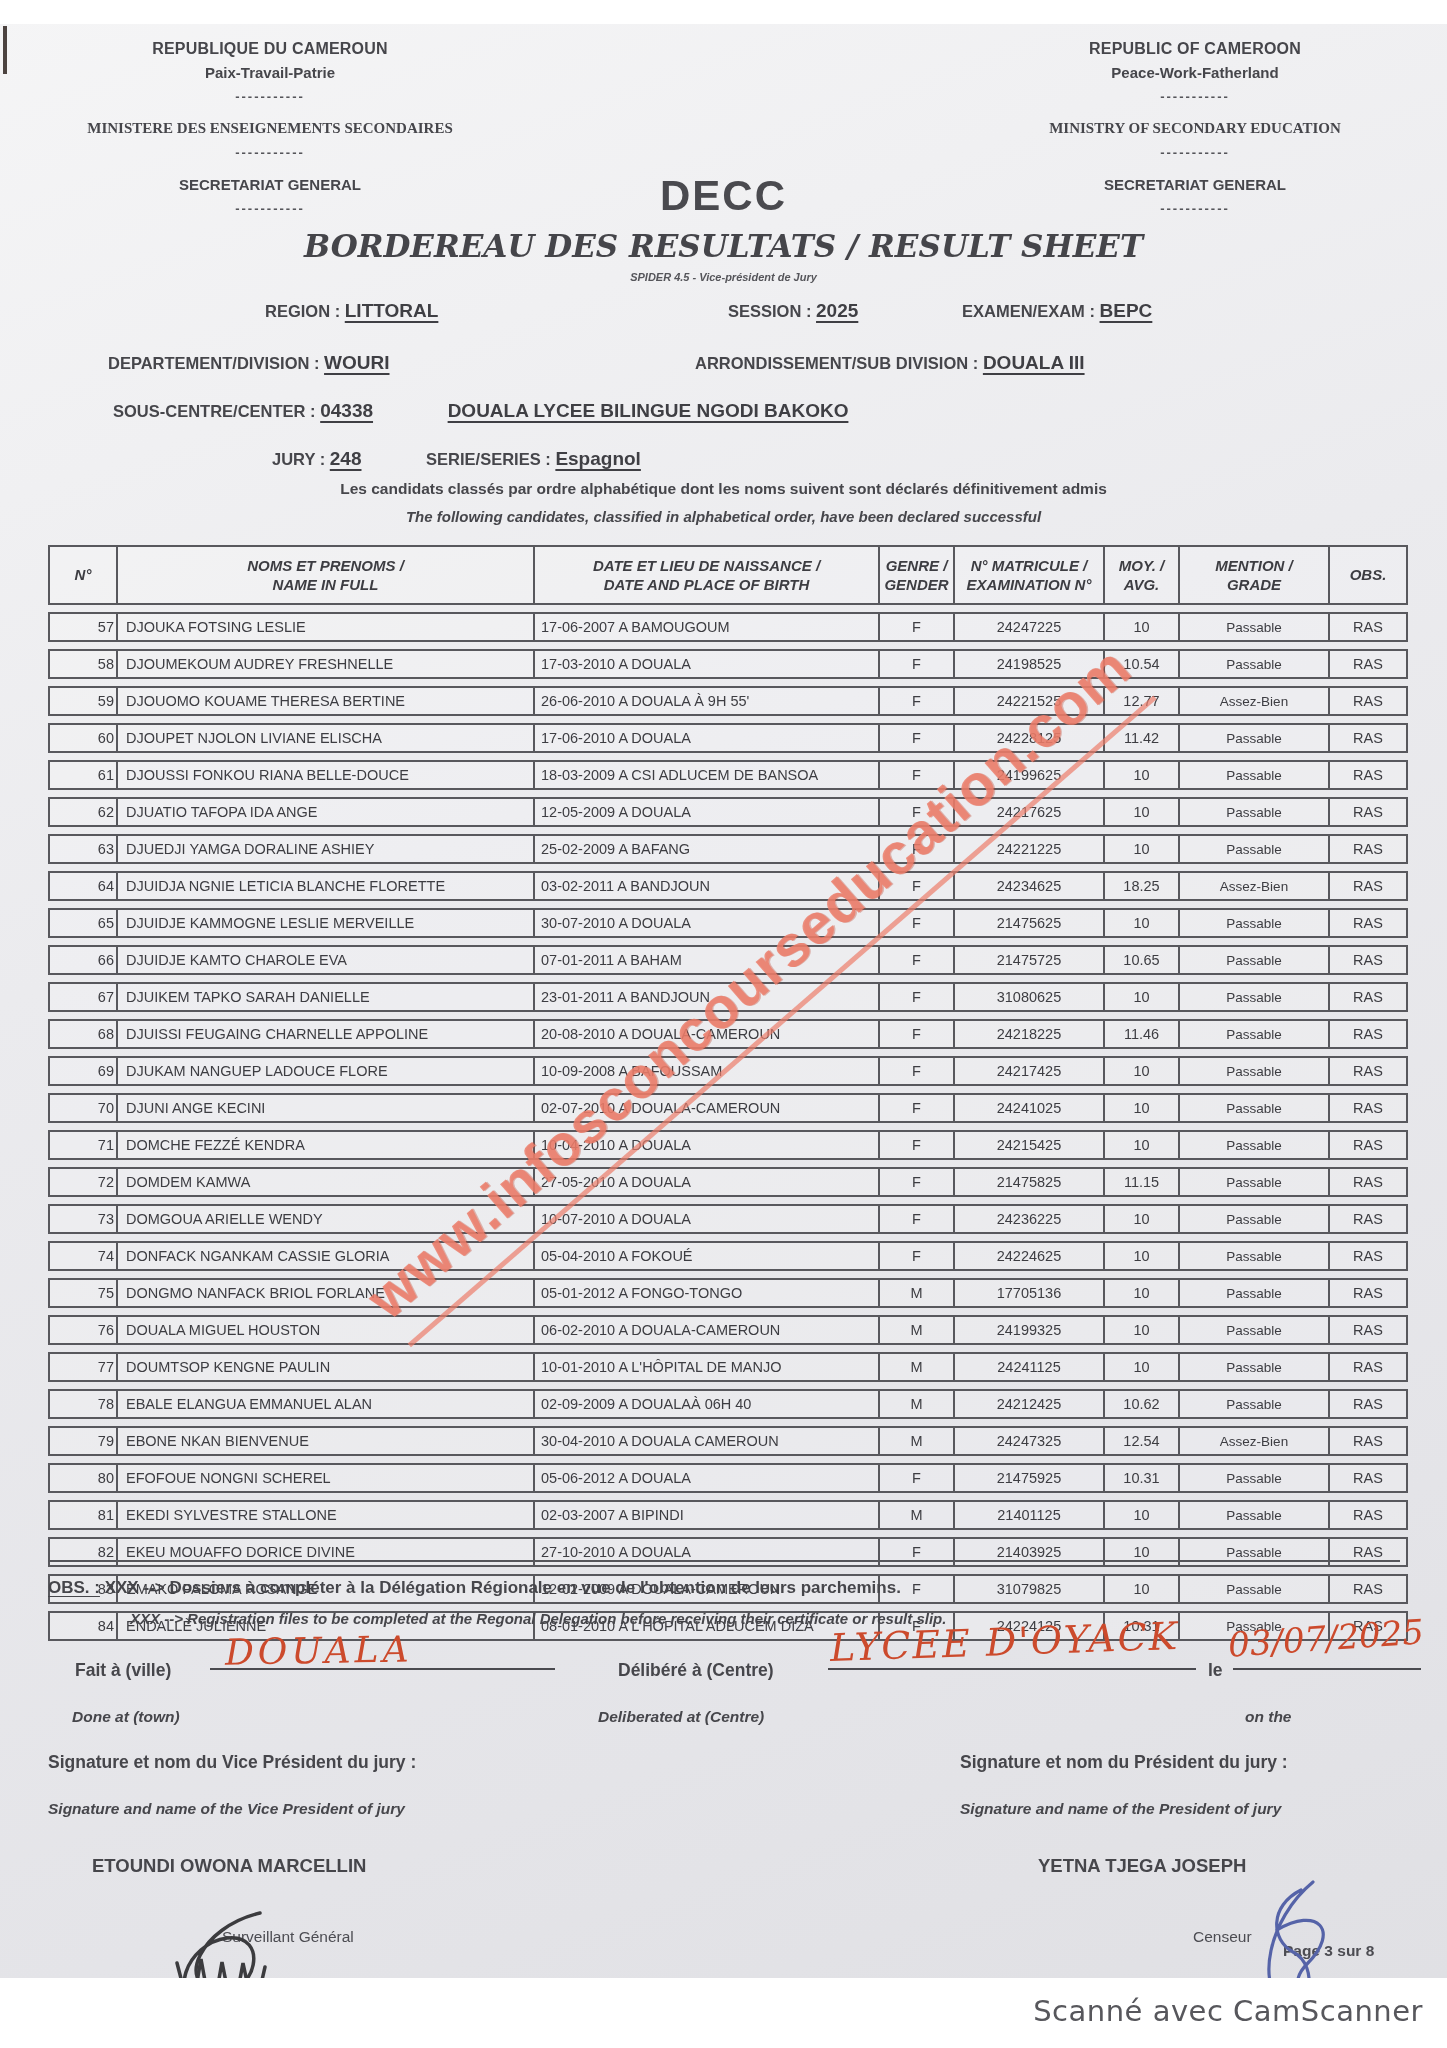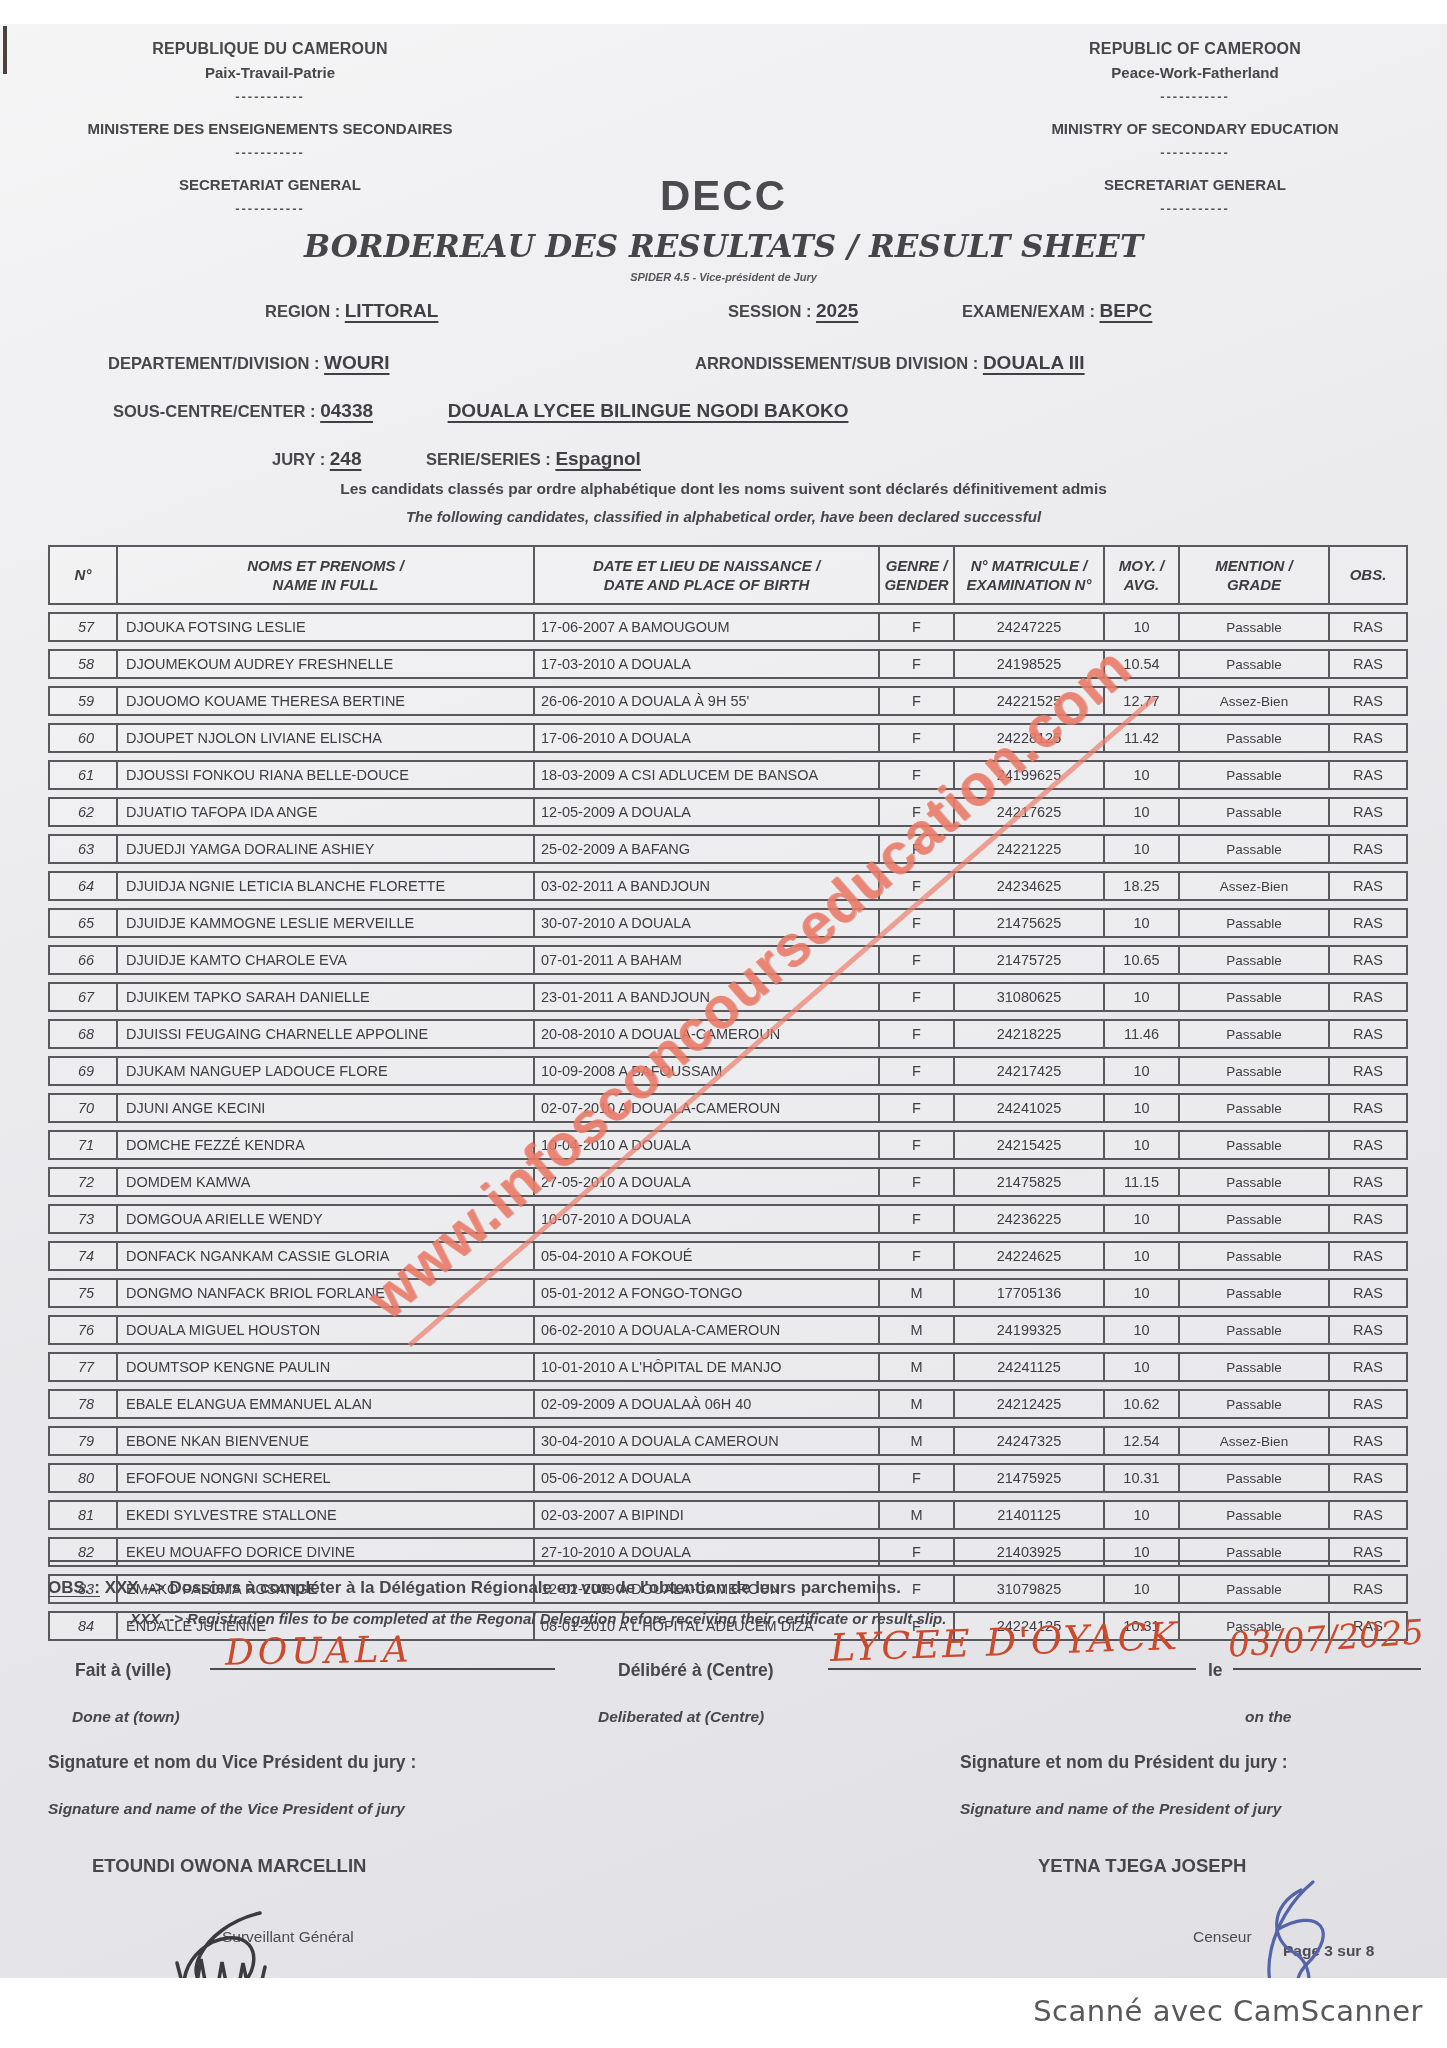--- a/index.html
+++ b/index.html
@@ -15,21 +15,21 @@
   .edge-line{position:absolute;top:26px;left:3px;width:4px;height:48px;background:#4c4340;}
   .top-white{position:absolute;top:0;left:0;width:100%;height:24px;background:#fff;}
 
   
   .hdr{position:absolute;text-align:center;font-weight:bold;color:#46464b;}
   .hdr-left{top:40px;left:60px;width:420px;}
   .hdr-right{top:40px;left:985px;width:420px;}
   .hdr .l1{font-size:16px;letter-spacing:.2px;}
   .hdr .l2{font-size:15px;margin-top:6px;}
   .hdr .dash{font-size:13px;letter-spacing:2px;margin-top:8px;color:#55555a;}
-  .hdr .l3{font-size:15px;margin-top:16px;}
+  .hdr .l3{font-size:15px;margin-top:16px;font-family:Liberation Serif, serif;}
   .hdr .l4{font-size:15px;margin-top:16px;}
 
   .decc{position:absolute;top:172px;left:0;width:1447px;text-align:center;
     font-size:42px;font-weight:bold;letter-spacing:2px;color:#4a4a4f;}
   .main-title{position:absolute;top:228px;left:0;width:1447px;text-align:center;
     font-family:"DejaVu Serif",serif;font-style:italic;font-weight:bold;font-size:31px;color:#45454a;}
   .subtitle{position:absolute;top:271px;left:0;width:1447px;text-align:center;
     font-style:italic;font-weight:bold;font-size:11px;color:#55555a;}
 
   
@@ -50,21 +50,21 @@
   table.results th,table.results td{
     border-top:2px solid #58585d;border-bottom:2px solid #58585d;border-right:2px solid #58585d;
     background:rgba(255,255,255,.18);overflow:hidden;white-space:nowrap;
   }
   table.results th:first-child,table.results td:first-child{border-left:2px solid #58585d;}
   table.results th{
     font-style:italic;font-weight:bold;font-size:15px;line-height:1.3;
     text-align:center;vertical-align:middle;height:52px;padding:2px 2px;
   }
   table.results td{font-size:14.5px;height:24px;padding:1px 2px;vertical-align:middle;}
-  .c0{text-align:center;padding-left:8px !important;font-style:italic;}
+  .c0{text-align:right;padding-left:8px !important;}
   .c1{text-align:left;padding-left:8px !important;}
   .c2{text-align:left;padding-left:6px !important;}
   .c3,.c4,.c5,.c7{text-align:center;}
   .c6{text-align:center;font-size:13.5px !important;}
 
   
   .watermark{
     position:absolute;left:755px;top:990px;transform:translate(-50%,-50%) rotate(-41deg);
     font-size:58px;font-weight:bold;letter-spacing:1px;white-space:nowrap;
     color:rgba(236,126,107,.85);text-shadow:1px 1px 0 rgba(190,70,50,.35);

